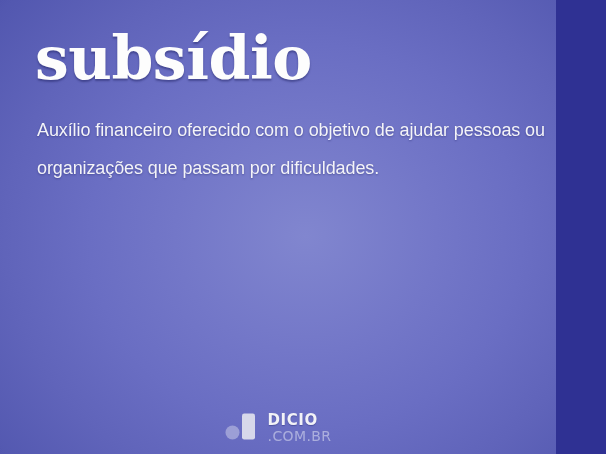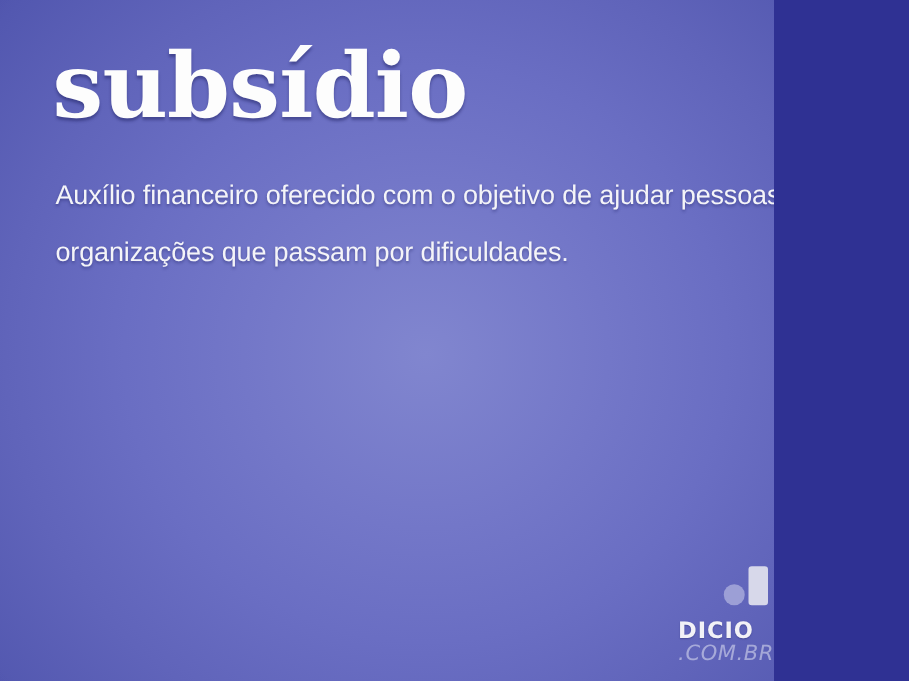--- a/index.html
+++ b/index.html
@@ -12,21 +12,21 @@
     width: 606px;
     height: 454px;
     overflow: hidden;
     font-family: "DejaVu Serif", "Liberation Serif", serif;
     background: #2f3193;
   }
 
   
   .card {
     position: relative;
-    width: 516px;
+    width: 556px;
     height: 454px;
     box-sizing: border-box;
     overflow: hidden;
     background-color: #5f64bb;
     background-image:
       radial-gradient(118% 128% at 55% 52%,
         #8186cf 0%,
         #7377c8 20%,
         #6a6ec3 33%,
         #6064ba 46%,
@@ -93,24 +93,23 @@
     margin-top: 0;
   }
 
   
   .logo {
     position: absolute;
     left: 0;
     right: 0;
     bottom: 11px;
     display: flex;
-    align-items: flex-end;
+    align-items: flex-start;
     justify-content: center;
     gap: 9px;
-    flex-direction: column;
   }
 
   .logo-mark {
     display: block;
     width: 34px;
     height: 27px;
     flex: 0 0 auto;
   }
 
   .logo-wordmark {
@@ -129,21 +128,20 @@
     text-shadow: 0 1px 1px rgba(26,28,92,0.35);
   }
 
   .logo-tld {
     margin-top: 1px;
     font-family: "DejaVu Sans", "Liberation Sans", sans-serif;
     font-weight: 400;
     font-size: 14px;
     letter-spacing: 0.4px;
     color: rgba(232,233,245,0.52);
-    font-style: italic;
   }
 </style>
 </head>
 <body>
 
 <div class="card">
   <div class="content">
 
     <h1 class="headword">subsídio</h1>
 

